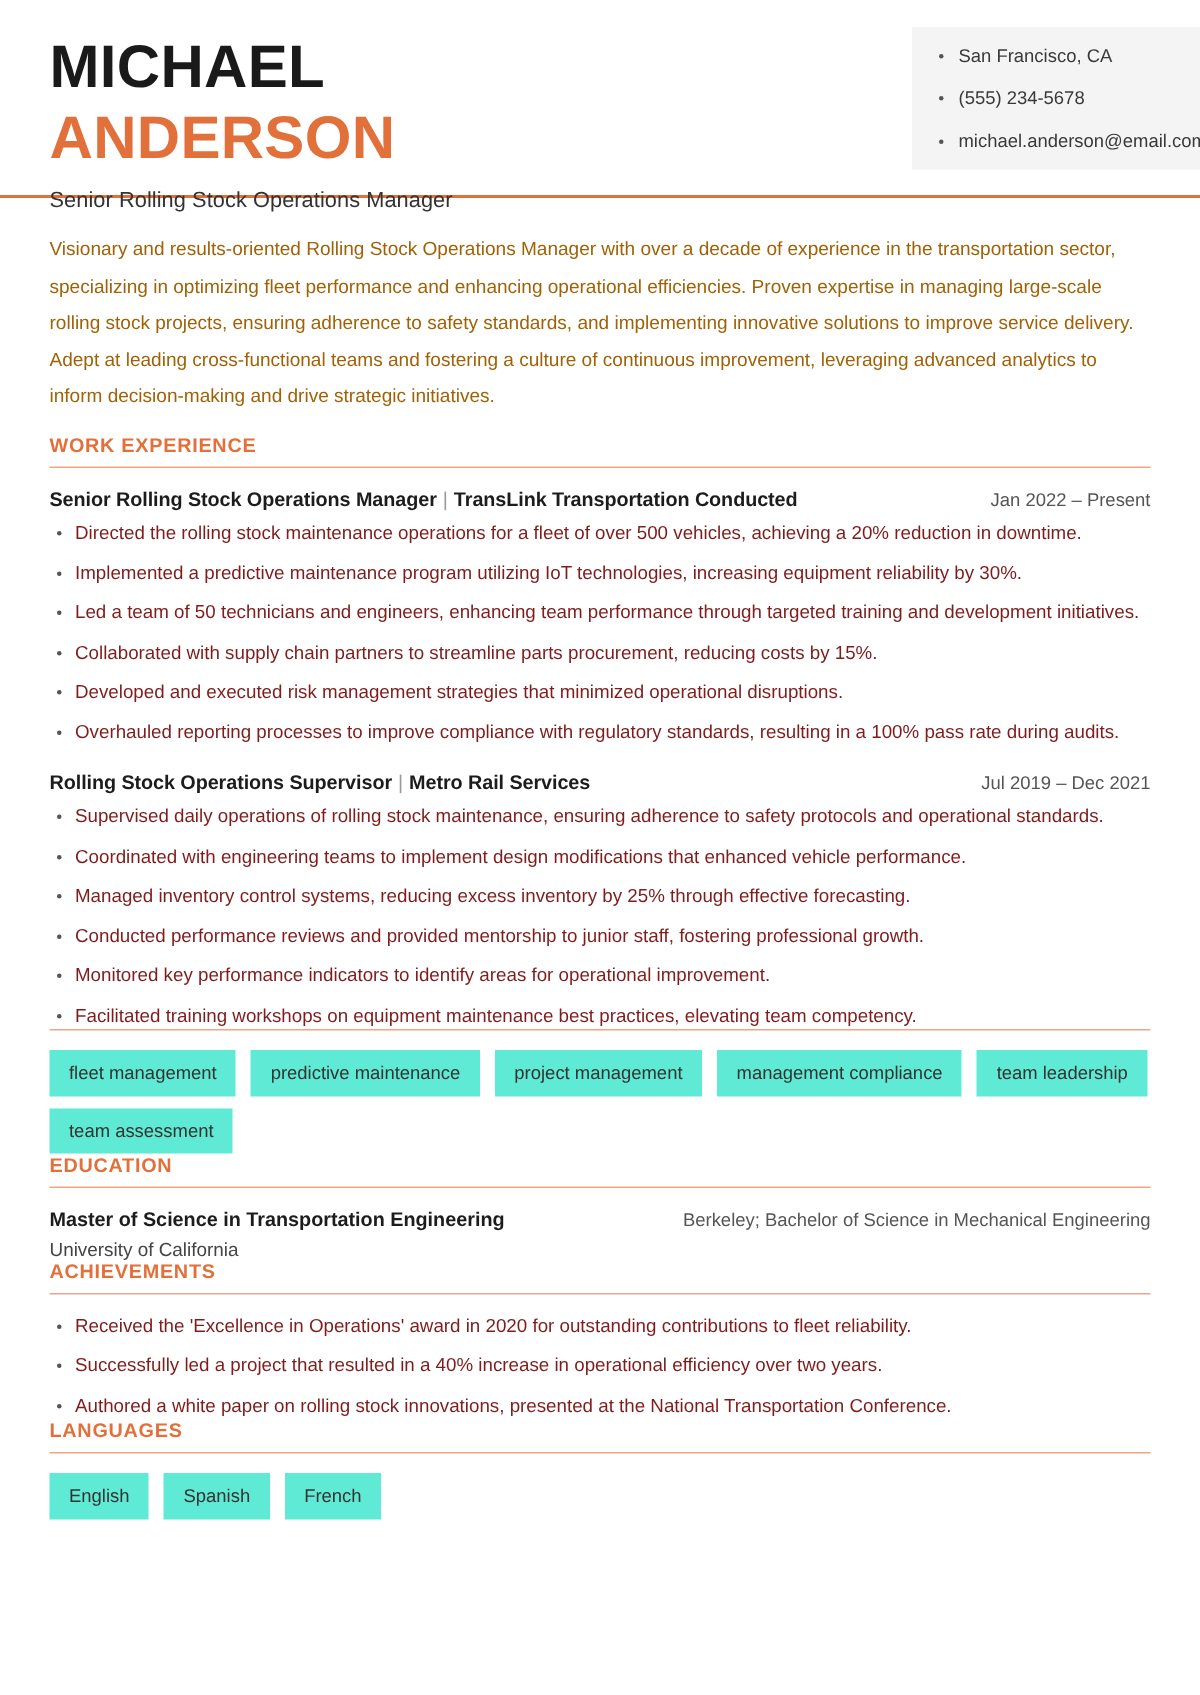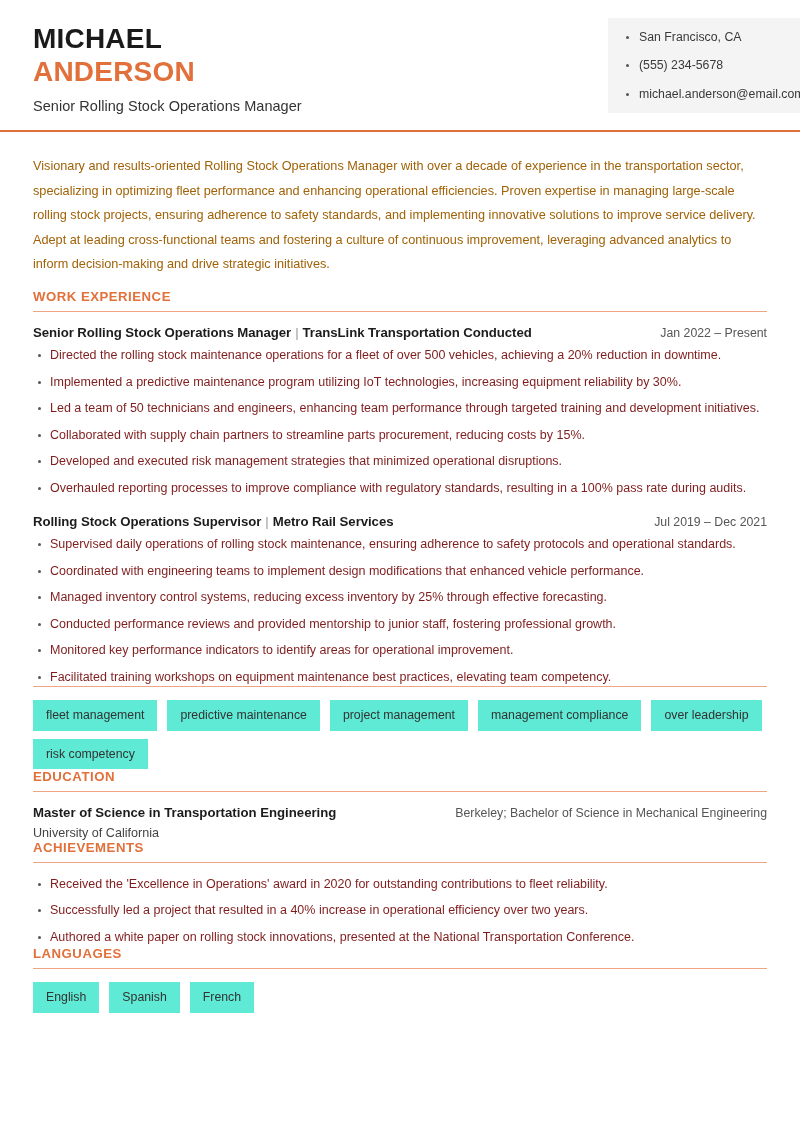--- a/index.html
+++ b/index.html
@@ -25,21 +25,21 @@
 
   
   .header {
     position: relative;
     height: 130px;
     box-sizing: border-box;
     padding: 22px 0 0 33px;
   }
   .name-block { position: relative; z-index: 2; }
   .name-first, .name-last {
-    font-size: 28px;
+    font-size: 40px;
     font-weight: bold;
     letter-spacing: 0.2px;
     line-height: 1.18;
     display: block;
   }
   .name-first { color: #1a1a1a; }
   .name-last { color: #E2703A; }
   .job-headline {
     margin-top: 10px;
     font-size: 14.5px;
@@ -271,22 +271,22 @@
       </div>
     </div>
 
     <div class="section">
       <div class="section-rule"></div>
       <div class="chips">
         <span class="chip">fleet management</span>
         <span class="chip">predictive maintenance</span>
         <span class="chip">project management</span>
         <span class="chip">management compliance</span>
-        <span class="chip">over leadership</span>
-        <span class="chip">risk competency</span>
+        <span class="chip">team leadership</span>
+        <span class="chip">team assessment</span>
       </div>
     </div>
 
     <div class="section">
       <div class="section-title">EDUCATION</div>
       <div class="section-rule"></div>
       <div>
         <div class="edu-row">
           <div class="edu-degree">Master of Science in Transportation Engineering</div>
           <div class="edu-extra">Berkeley; Bachelor of Science in Mechanical Engineering</div>

